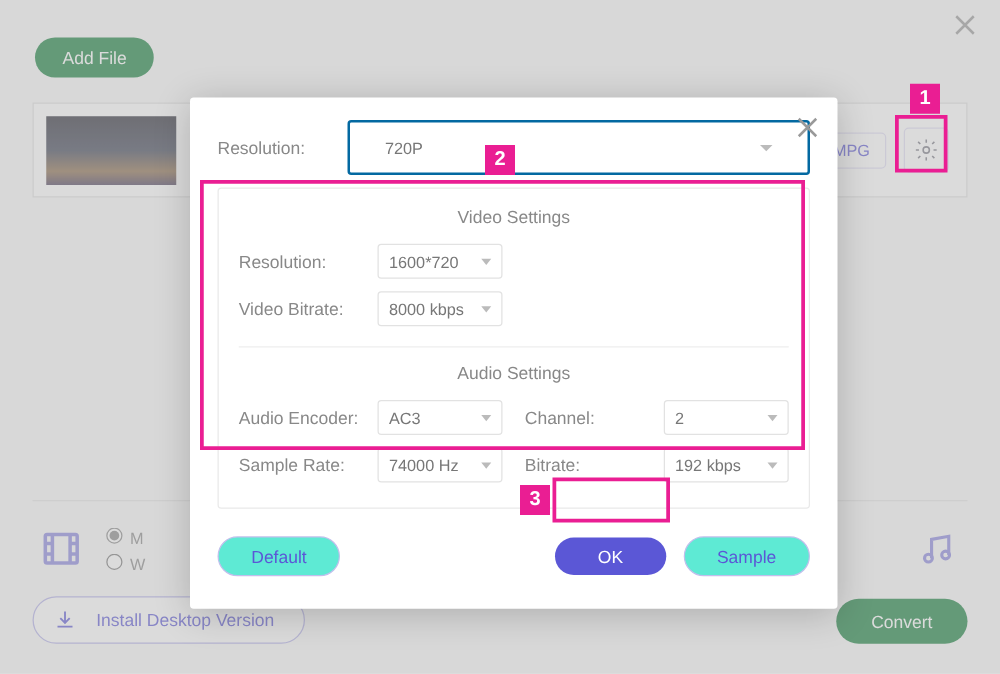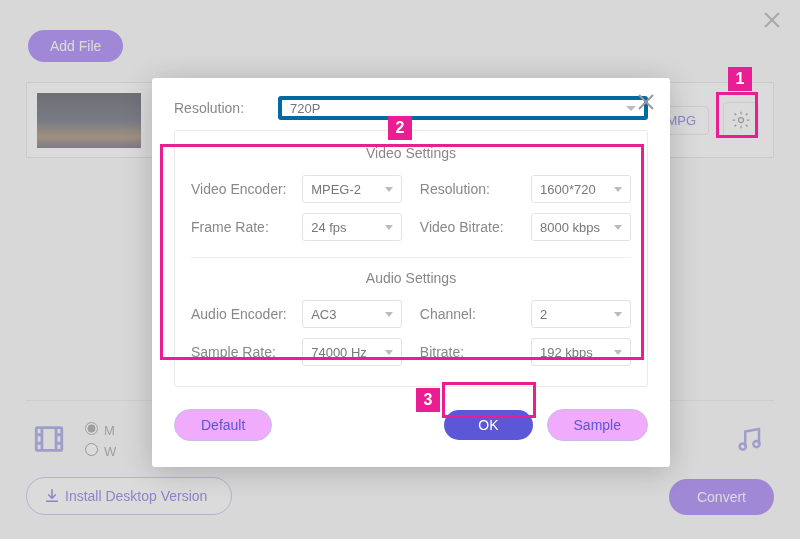--- a/index.html
+++ b/index.html
@@ -9,21 +9,21 @@
     font-family: Arial, Helvetica, sans-serif;
     font-size:14px; color:#777;
     background:#e8e8e8;
     position:relative; overflow:hidden;
   }
   
   .page { position:absolute; inset:0; background:#fafafa; filter:brightness(0.92); }
   .page .close-page { position:absolute; top:10px; right:18px; }
   .close-x svg { width:20px; height:20px; stroke:#999; stroke-width:2; fill:none; }
   .btn-primary {
-    background:#8b5cf6; color:#fff; border:none;
+    background:#15803d; color:#fff; border:none;
     border-radius:18px; padding:8px 22px; font-size:14px;
   }
   .add-file { position:absolute; top:30px; left:28px; }
   .file-card {
     position:absolute; top:82px; left:26px; right:26px; height:76px;
     background:#fff; border:1px solid #e0e0e0; display:flex; align-items:center;
   }
   .thumb {
     margin:8px 0 8px 10px; width:104px; height:55px;
     background:linear-gradient(180deg,#2a2a35 0%, #3d4254 50%, #8a6b4a 80%, #4a3e5a 100%);
@@ -45,41 +45,41 @@
   .film-icon { width:34px; height:34px; margin:0 14px 0 6px; }
   .film-icon svg { stroke:#8a86df; fill:none; stroke-width:2; }
   .radios label { display:block; font-size:13px; color:#888; margin:2px 0; }
   .radios input { margin-right:6px; accent-color:#888; }
   .music-icon { width:30px; height:30px; margin-left:auto; margin-right:10px; }
   .music-icon svg { stroke:#8a86df; fill:none; stroke-width:2; }
   .install {
     position:absolute; left:26px; bottom:24px;
     border:1px solid #b4b1ea; color:#5b57d6; background:#fff;
     border-radius:20px; padding:9px 24px 9px 16px; font-size:14px;
-    display:flex; align-items:center; gap:4px;
+    display:flex; align-items:center; gap:16px;
   }
   .install svg { width:18px; height:18px; stroke:#5b57d6; fill:none; stroke-width:2; }
   .convert { position:absolute; right:26px; bottom:24px; border-radius:20px; padding:10px 28px; }
 
   
   .scrim { position:absolute; inset:0; background:rgba(200,200,200,0.45); }
 
   
   .dialog {
     position:absolute; left:152px; top:78px; width:518px;
     background:#fff; border-radius:3px;
     box-shadow:0 4px 30px rgba(0,0,0,0.2);
     padding:18px 22px 26px 22px;
   }
   .dlg-close { position:absolute; top:14px; right:14px; }
   .row { display:flex; align-items:center; margin-bottom:10px; }
   .row .lbl { display:inline-block; width:104px; color:#888; font-size:14px; }
   .wide-select {
-    flex:1; border:4px solid #0369a1; border-radius:3px; height:24px;
-    display:flex; align-items:center; padding:0 8px; color:#777;
+    flex:1; border:2px solid #0369a1; border-radius:3px; height:44px;
+    display:flex; align-items:center; padding:0 28px; color:#777;
     justify-content:space-between; font-size:13px;
   }
   .wide-select .chev { border-top:5px solid #bbb; border-left:5px solid transparent; border-right:5px solid transparent; }
   .panel {
     border:1px solid #e9e9e9; border-radius:3px; margin-top:3px; padding:14px 16px 10px;
     position:relative;
   }
   .section-title { text-align:center; color:#888; font-size:14px; margin:0 0 14px; }
   .grid { display:flex; justify-content:space-between; }
   .col { width:48%; }
@@ -87,21 +87,21 @@
   .setting .slbl { flex:1; color:#888; font-size:14px; }
   .dd {
     width:100px; border:1px solid #e2e2e2; border-radius:3px; height:28px;
     display:flex; align-items:center; justify-content:space-between;
     padding:0 8px; color:#777; font-size:13px;
   }
   .dd .chev { border-top:5px solid #bbb; border-left:4px solid transparent; border-right:4px solid transparent; }
   .hr { border:none; border-top:1px solid #eee; margin:6px 0 12px; }
   .dialog-buttons { display:flex; justify-content:space-between; margin-top:22px; align-items:center; }
   .btn-outline {
-    background:#f0abfc; border:1px solid #c1bfec; color:#5b57d6;
+    background:#5eead4; border:1px solid #c1bfec; color:#5b57d6;
     border-radius:18px; padding:7px 26px; font-size:14px;
   }
   .right-btns { display:flex; gap:14px; align-items:center; }
   .btn-ok { background:#5b57d6; color:#fff; border:none; border-radius:18px; padding:7px 34px; font-size:14px; }
 
   
   .hot { position:absolute; border:3px solid #ea1e93; pointer-events:none; }
   .num {
     position:absolute; width:24px; height:24px; background:#ea1e93; color:#fff;
     font-weight:bold; font-size:16px; display:flex; align-items:center; justify-content:center;
@@ -175,36 +175,20 @@
       <span>720P</span>
       <span class="chev"></span>
     </div>
   </div>
 
   <div class="panel">
     <div class="section-title">Video Settings</div>
     <div class="grid">
       <div class="col">
         <div class="setting">
-          <span class="slbl">Video Encoder:</span>
-          <div class="dd">
-              <span>MPEG-2</span>
-              <span class="chev"></span>
-            </div>
-        </div>
-        <div class="setting">
-          <span class="slbl">Frame Rate:</span>
-          <div class="dd">
-              <span>24 fps</span>
-              <span class="chev"></span>
-            </div>
-        </div>
-      </div>
-      <div class="col">
-        <div class="setting">
           <span class="slbl">Resolution:</span>
           <div class="dd">
               <span>1600*720</span>
               <span class="chev"></span>
             </div>
         </div>
         <div class="setting">
           <span class="slbl">Video Bitrate:</span>
           <div class="dd">
               <span>8000 kbps</span>

